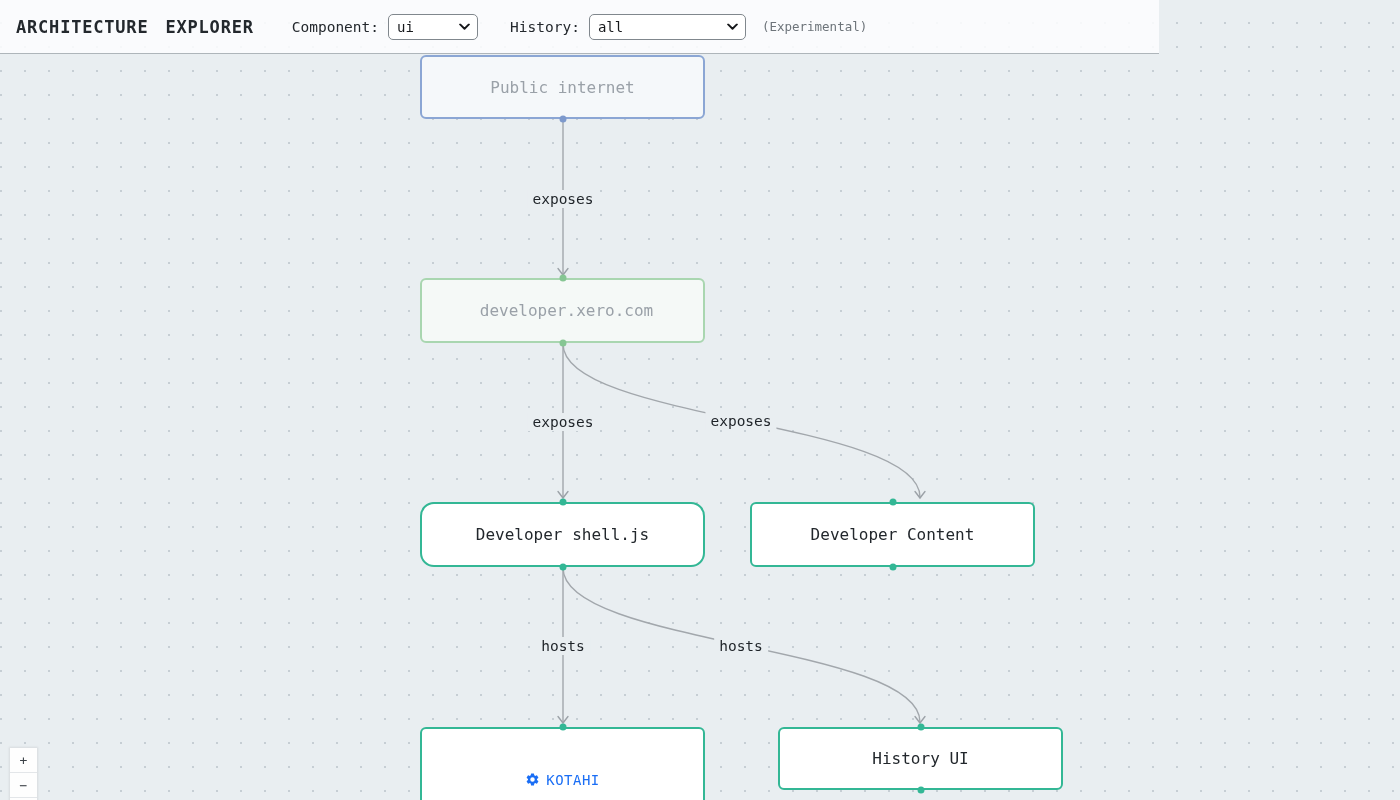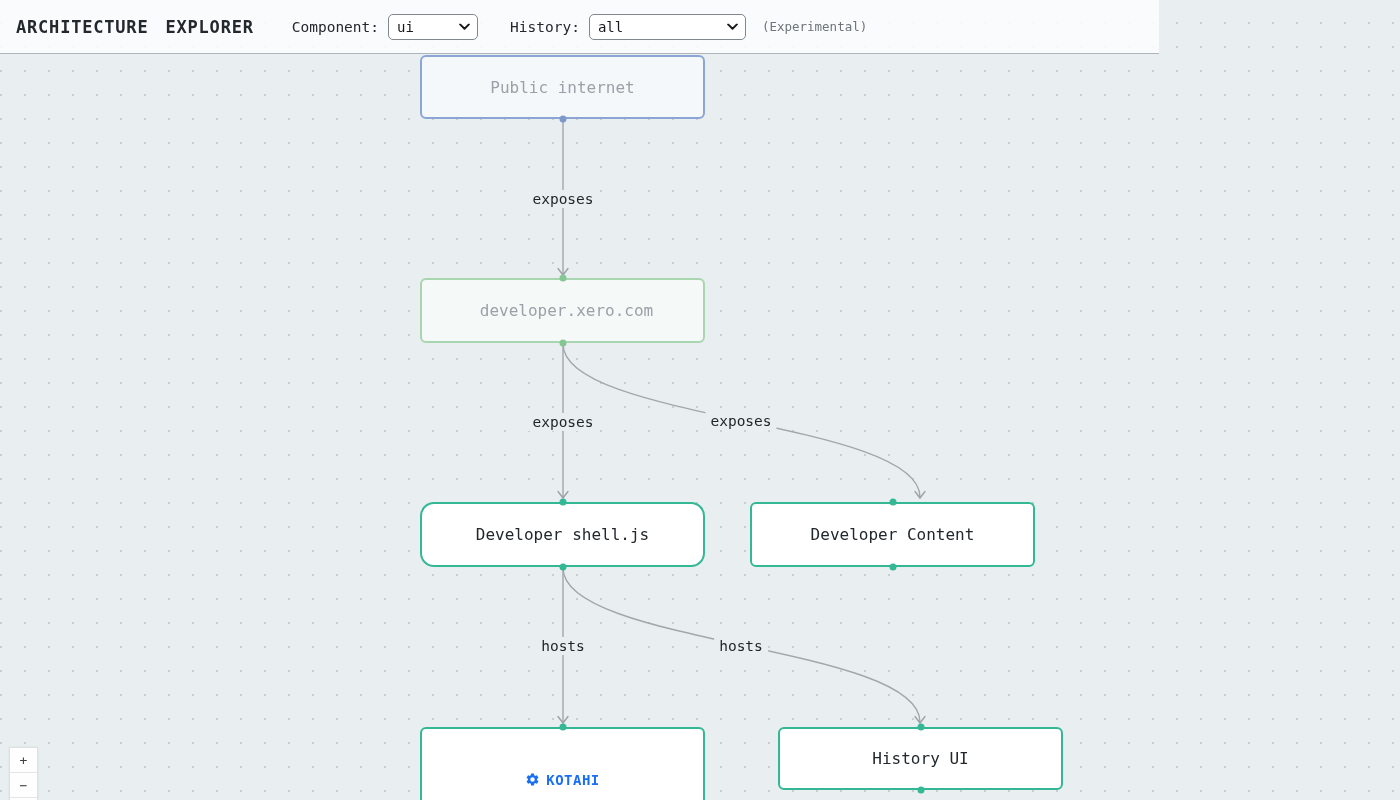--- a/index.html
+++ b/index.html
@@ -41,21 +41,21 @@
   .node.blue{border-color:#8ba6d4;background:#f5f8fa;color:#9aa1a8;}
   .node.lightgreen{border-color:#a9d6b0;background:#f5f9f7;color:#9aa1a8;}
   .node.teal{border-color:#33b795;background:#ffffff;color:#22272c;}
   .node-label{pointer-events:none;}
   .handle{position:absolute;width:7px;height:7px;border-radius:50%;left:50%;transform:translate(-50%,-50%);z-index:4;}
   .handle.pos-top{top:-2px;}
   .handle.pos-bottom{top:calc(100% + 2px);}
   .node.blue .handle{background:#7d99cc;}
   .node.lightgreen .handle{background:#86c693;}
   .node.teal .handle{background:#33b795;}
-  .node-badge{display:flex;align-items:center;gap:6px;margin-top:9px;font-size:14px;font-weight:700;letter-spacing:0.5px;}
+  .node-badge{display:flex;align-items:center;gap:6px;margin-top:9px;font-size:14px;font-weight:400;letter-spacing:0.5px;}
   
   .edges-svg{position:absolute;left:0;top:0;z-index:1;pointer-events:none;}
   .edge-path{fill:none;stroke:#a2a7ac;stroke-width:1.4;pointer-events:stroke;}
   .edge-label{
     position:absolute;transform:translate(-50%,-50%);z-index:2;
     background:#e9eef1;padding:1px 5px;font-size:14.5px;font-weight:500;color:#1e2328;
     white-space:nowrap;
   }
   
   .flow-controls{

